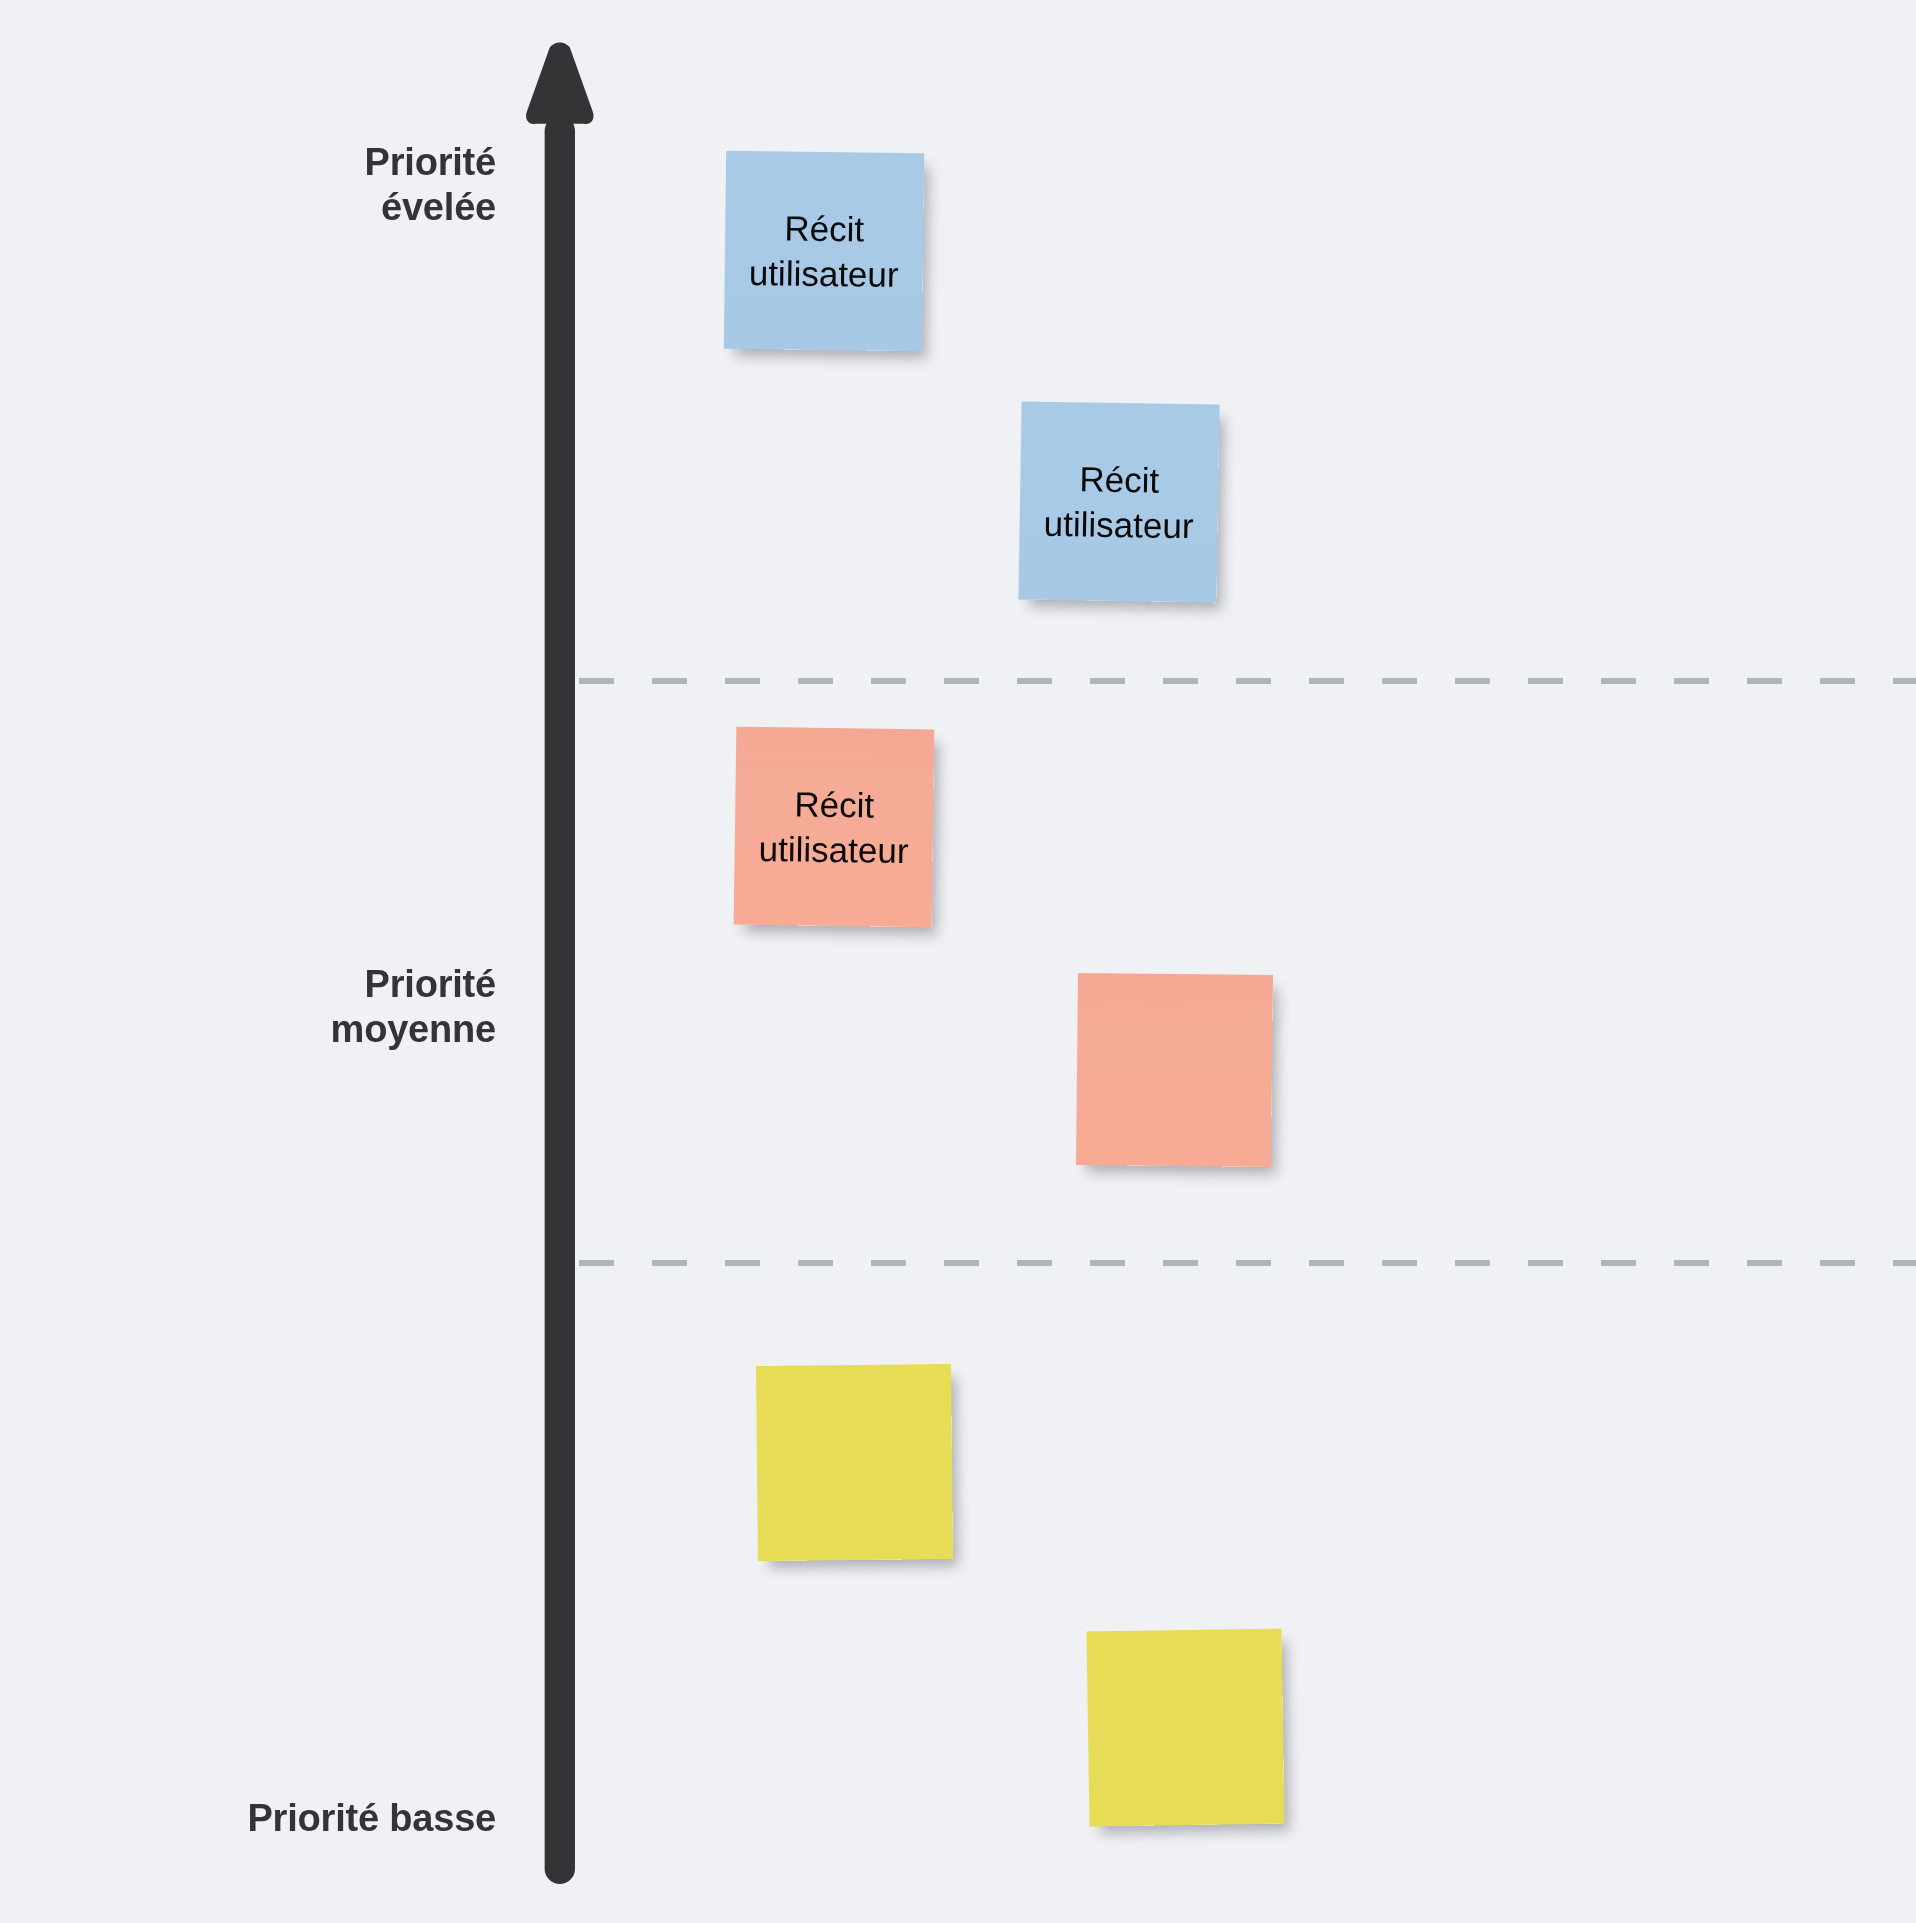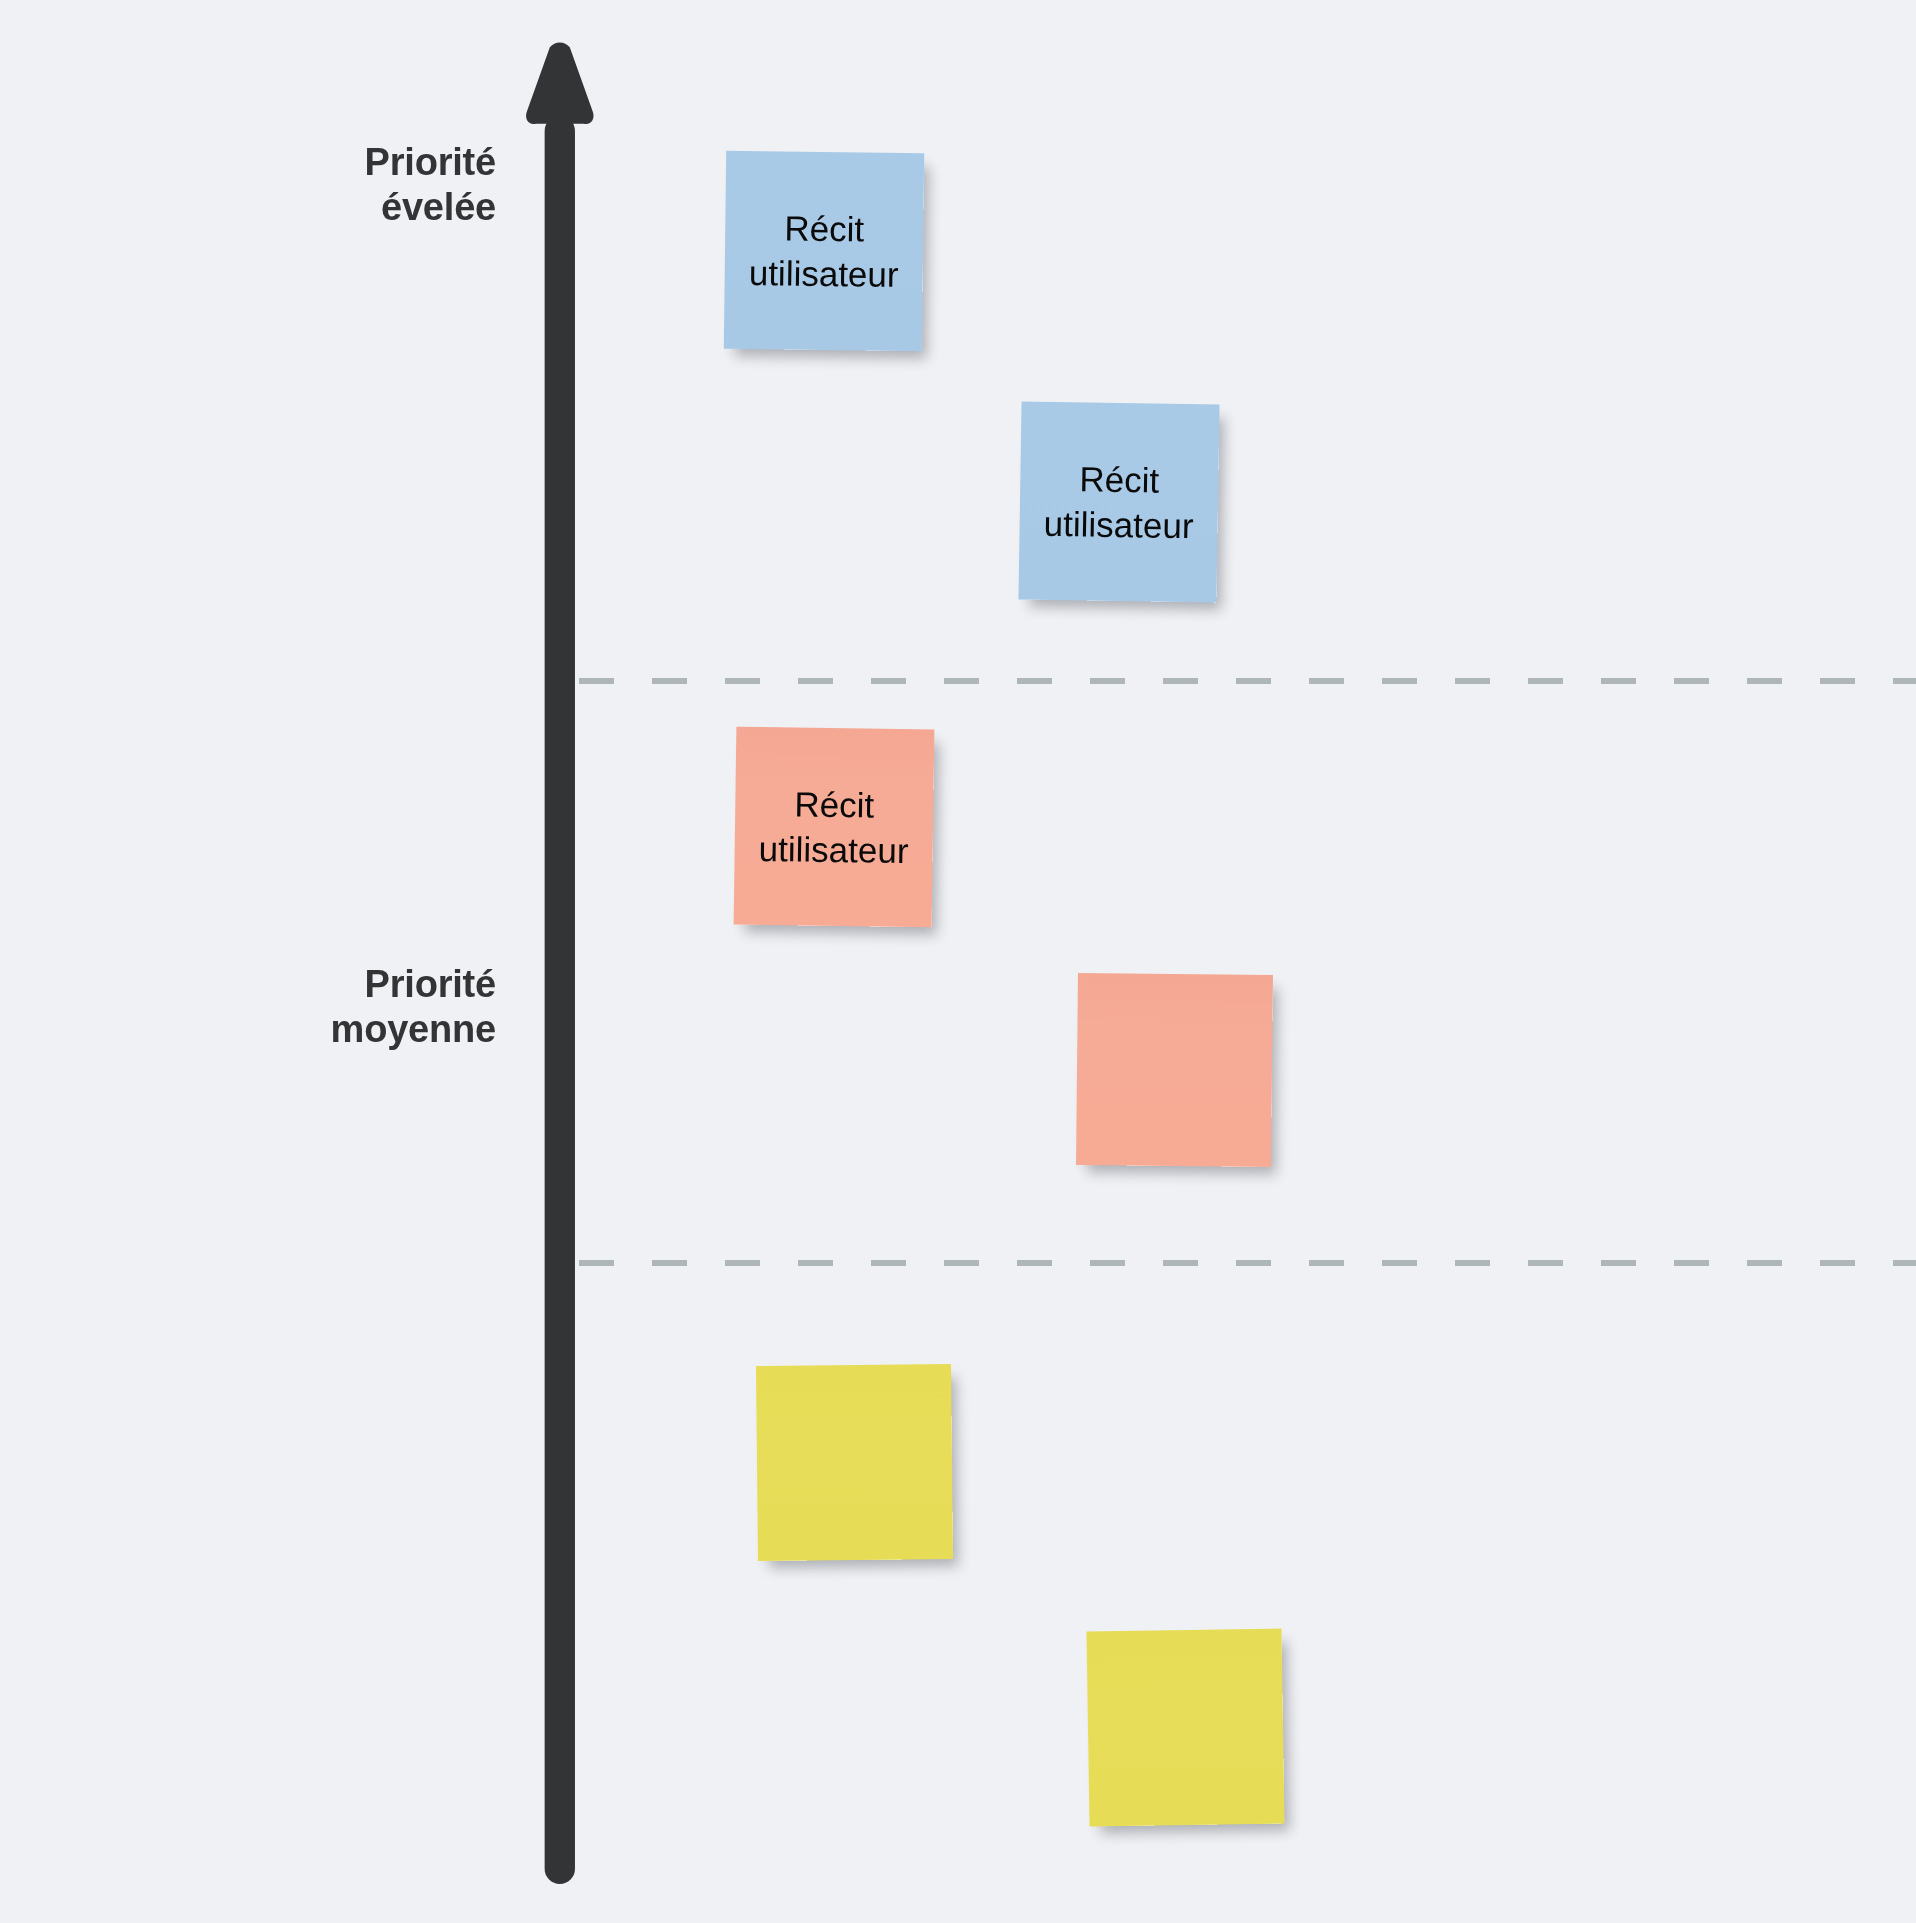--- a/index.html
+++ b/index.html
@@ -105,20 +105,21 @@
 
   <div class="divider divider-high-medium"></div>
   <div class="divider divider-medium-low"></div>
 
   <div class="axis-label label-high">Priorité
 évelée</div>
 
   <div class="axis-label label-medium">Priorité
 moyenne</div>
 
+  <div class="axis-label label-low">Priorité basse</div>
 
   <div id="notes-layer">
       <div class="note note-blue" style="left: 697px; top: 152px; width: 198px; height: 198px; transform: rotate(0.7deg);">
         <div class="note-text">Récit
 utilisateur</div>
       </div>
       <div class="note note-blue" style="left: 992px; top: 403px; width: 198px; height: 198px; transform: rotate(0.9deg);">
         <div class="note-text">Récit
 utilisateur</div>
       </div>

